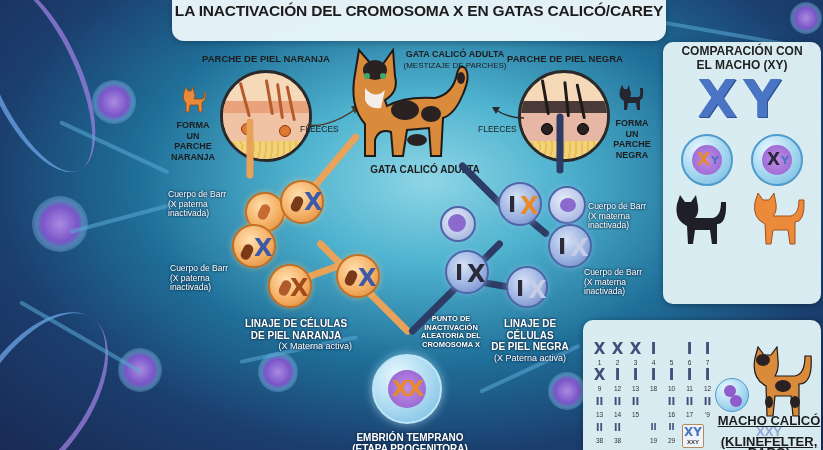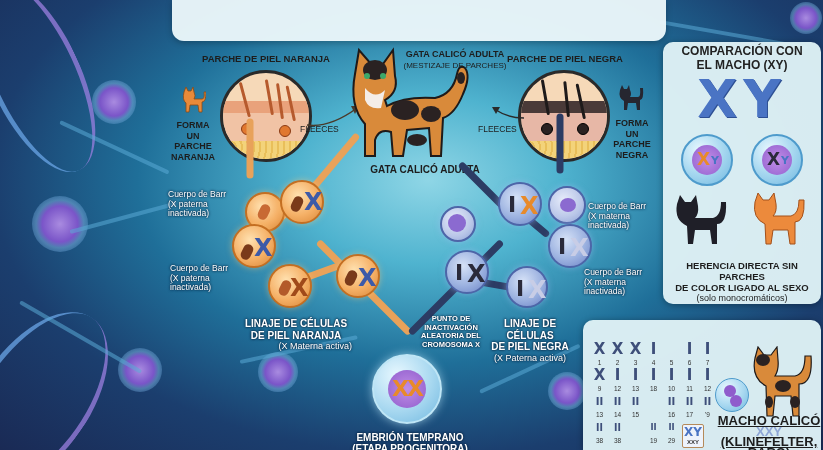--- a/index.html
+++ b/index.html
@@ -80,20 +80,21 @@
 <div class="abs neuron" style="left:548px; top:372px; width:38px; height:38px;"></div>
 <div class="abs neuron" style="left:790px; top:2px; width:32px; height:32px;"></div>
 <div class="abs dendrite" style="left:60px; top:120px; width:120px; transform: rotate(25deg);"></div>
 <div class="abs dendrite" style="left:70px; top:230px; width:110px; transform: rotate(-15deg);"></div>
 <div class="abs dendrite" style="left:20px; top:300px; width:140px; transform: rotate(30deg);"></div>
 <div class="abs dendrite" style="left:240px; top:360px; width:120px; transform: rotate(-12deg);"></div>
 <div class="abs dendrite" style="left:480px; top:390px; width:110px; transform: rotate(-25deg);"></div>
 <div class="abs dendrite" style="left:660px; top:20px; width:150px; transform: rotate(10deg);"></div>
 
 <div class="abs title-box">
+  <div class="t2">LA INACTIVACIÓN DEL CROMOSOMA X EN GATAS CALICÓ/CAREY</div>
 </div>
 
 <div class="abs label" style="left:196px; top:53px; width:140px;">PARCHE DE PIEL NARANJA</div>
 <div class="abs" style="left:176px; top:86px; width:30px; height:28px;">
   <svg width="30" height="28" viewBox="0 0 30 28">
       <path d="M8 6 L10 1 L12 5 L15 5 L17 1 L18 6 Q20 10 18 13 L26 13 Q29 13 28 6 L30 6 Q30 16 26 16 L26 26 L23 26 L22 19 L14 19 L13 26 L10 26 L10 17 Q6 14 8 6 Z" fill="#e88a3a" stroke="#8a4a14" stroke-width="0.8"></path>
     </svg>
 </div>
 <div class="abs label" style="left:170px; top:120px; width:46px; font-size:9px; line-height:10.5px;">
   <div>FORMA UN</div>
@@ -286,25 +287,20 @@
   <div style="position:absolute; left:8px; top:152px; width:62px; height:52px;">
     <svg width="62" height="52" viewBox="0 0 62 52">
         <path d="M6 10 L9 1 L14 8 L20 8 L25 1 L27 12 Q28 20 24 24 L42 24 Q50 22 50 8 L55 8 Q56 30 46 30 L46 50 L41 50 L39 36 L24 36 L22 50 L17 50 L16 32 Q3 26 6 10 Z" fill="#1f1f28"></path>
       </svg>
   </div>
   <div style="position:absolute; left:86px; top:150px; width:62px; height:54px;">
     <svg width="62" height="54" viewBox="0 0 62 54">
         <path d="M6 10 L9 1 L14 8 L20 8 L25 1 L27 12 Q28 20 24 24 L42 24 Q50 22 50 8 L55 8 Q56 30 46 30 L46 52 L41 52 L39 38 L24 38 L22 52 L17 52 L16 32 Q3 26 6 10 Z" fill="#ec8a3c" stroke="#a3501a" stroke-width="1"></path>
       </svg>
   </div>
-  <div class="label" style="position:absolute; left:2px; top:218px; width:154px; font-size:9.5px; line-height:11px;">
-    <div>HERENCIA DIRECTA SIN PARCHES</div>
-    <div>DE COLOR LIGADO AL SEXO</div>
-    <div style="font-weight:normal; font-size:9px;">(solo monocromáticos)</div>
-  </div>
 </div>
 
 <div class="abs panel" style="left:583px; top:320px; width:238px; height:130px; border-radius:10px 10px 0 0;">
   <div style="position:absolute; left:8px; top:22px; width:130px;">
     <div style="display:grid; grid-template-columns: repeat(7, 17px); row-gap:2px; column-gap:1px;">
       <div class="karyo">X</div>
         <div class="karyo">X</div>
         <div class="karyo">X</div>
         <div class="karyo">I</div>
         <div class="karyo"></div>

